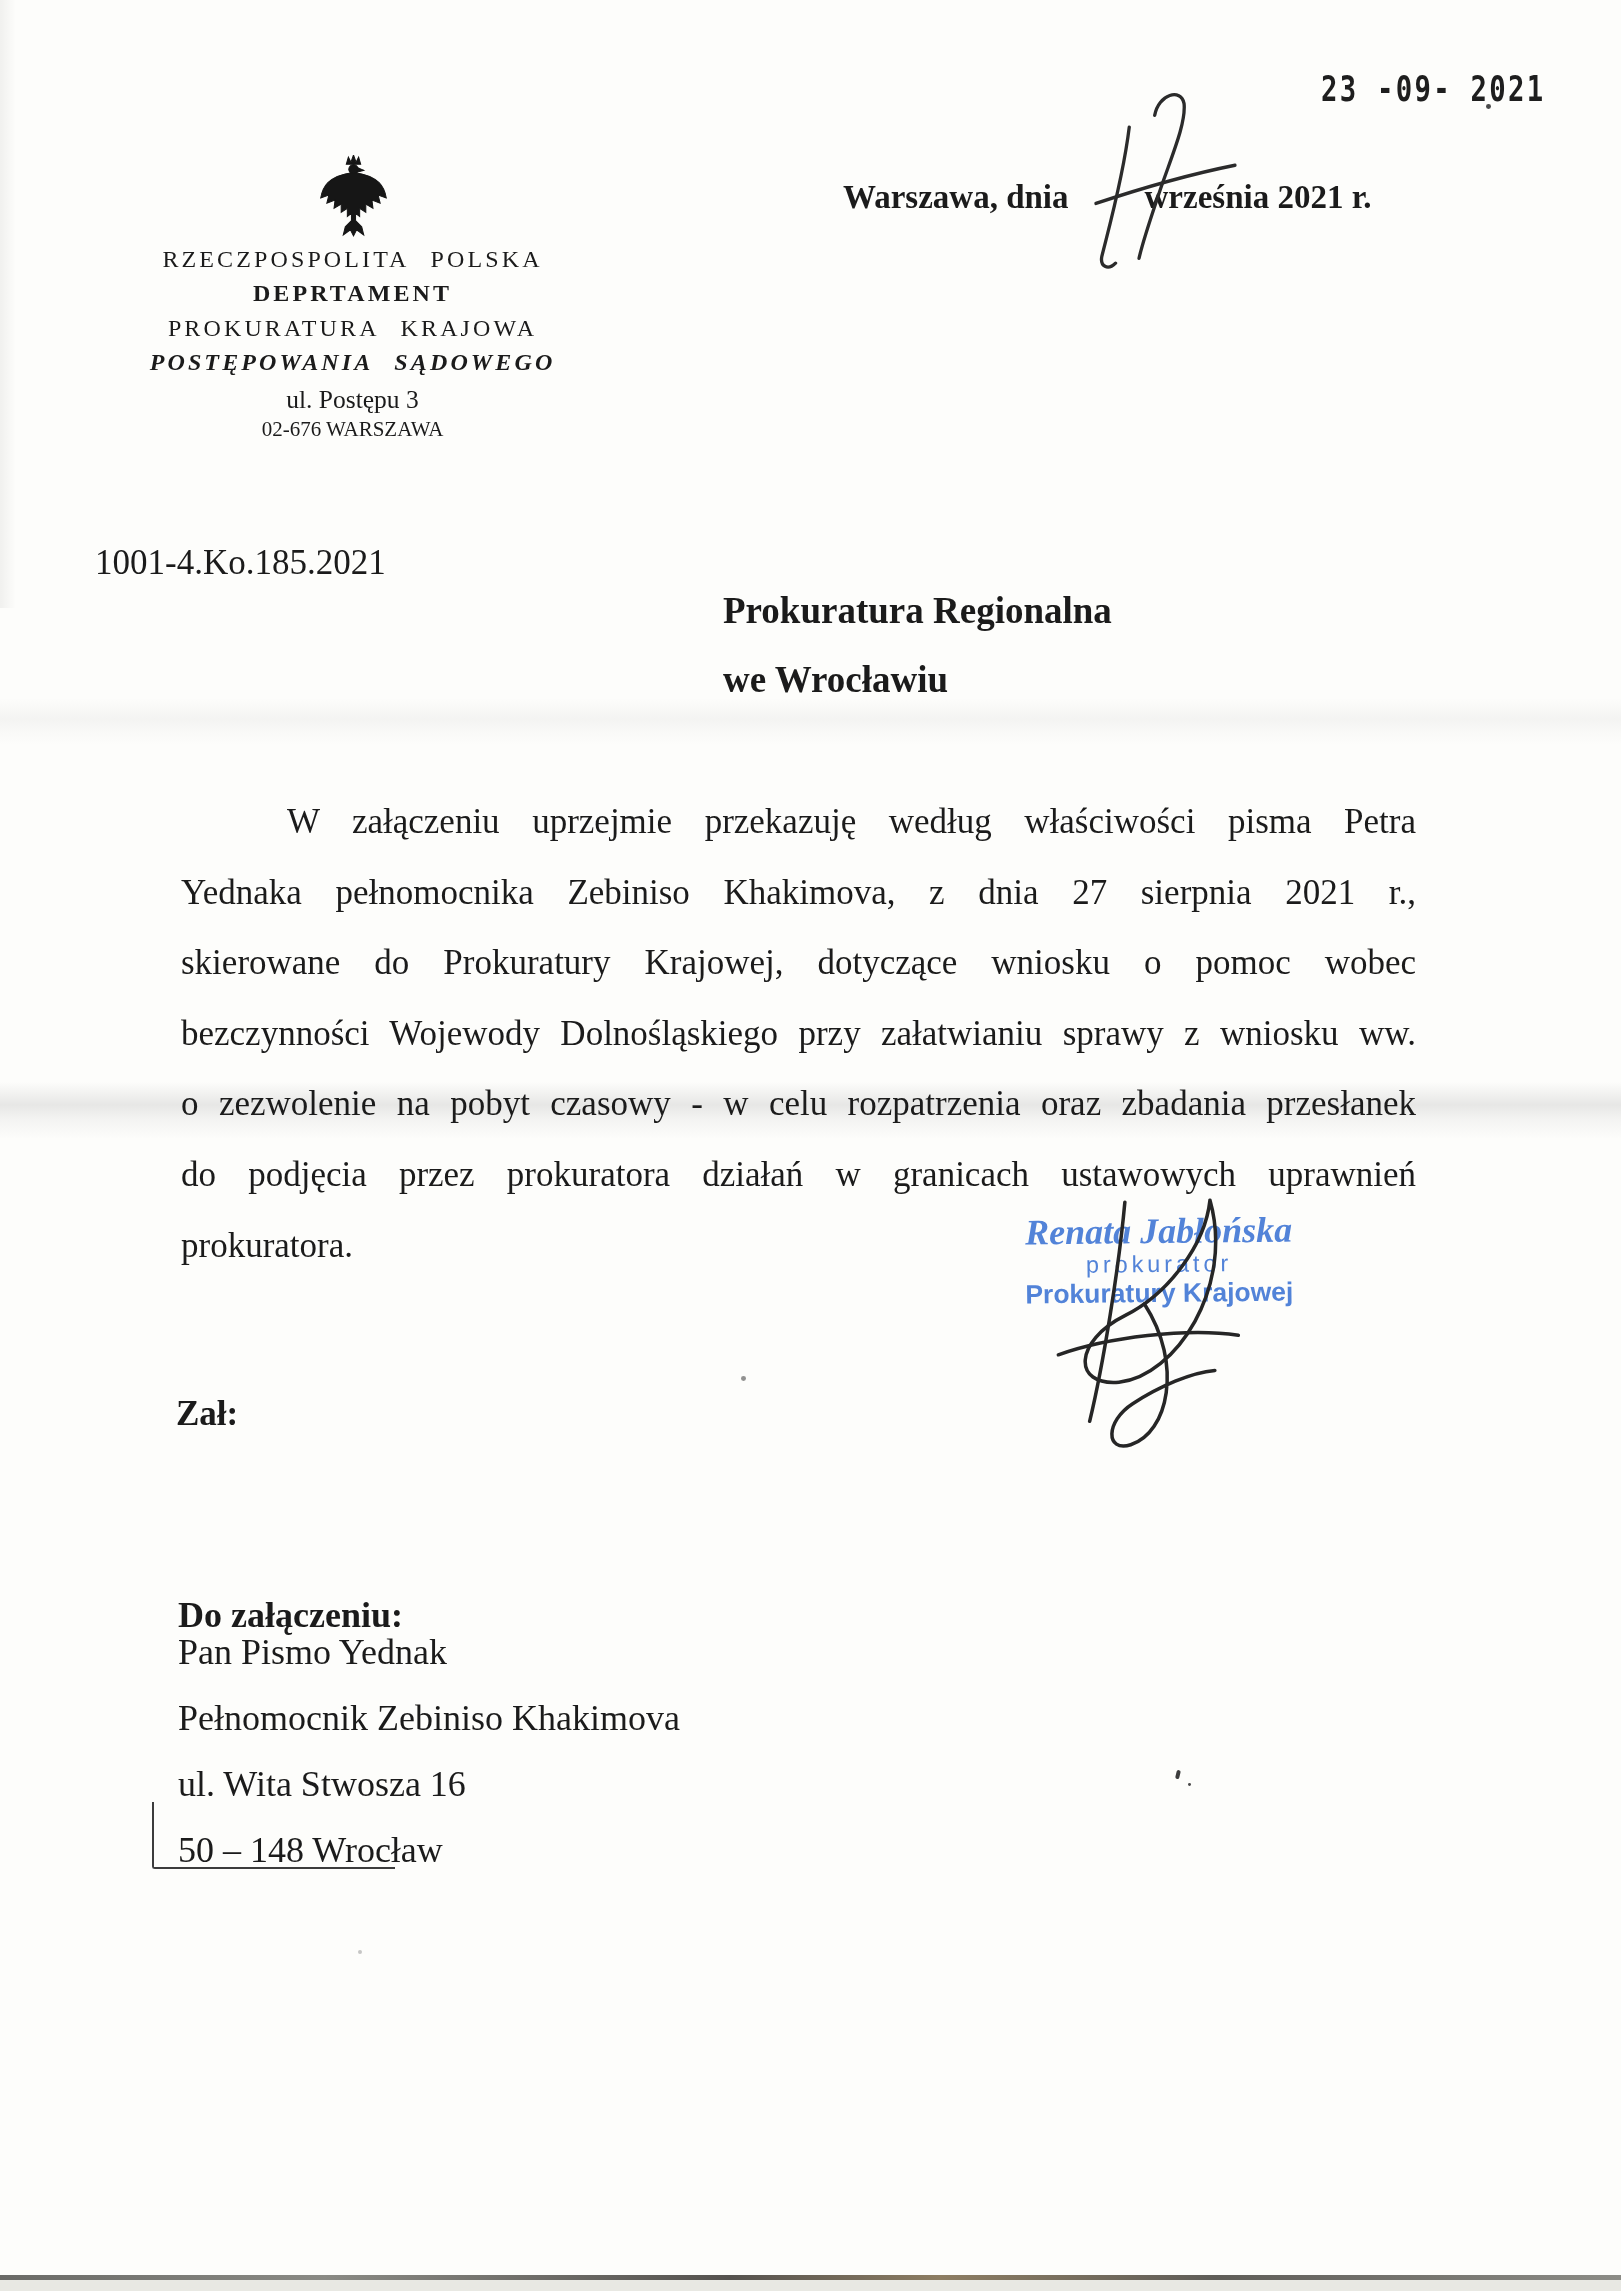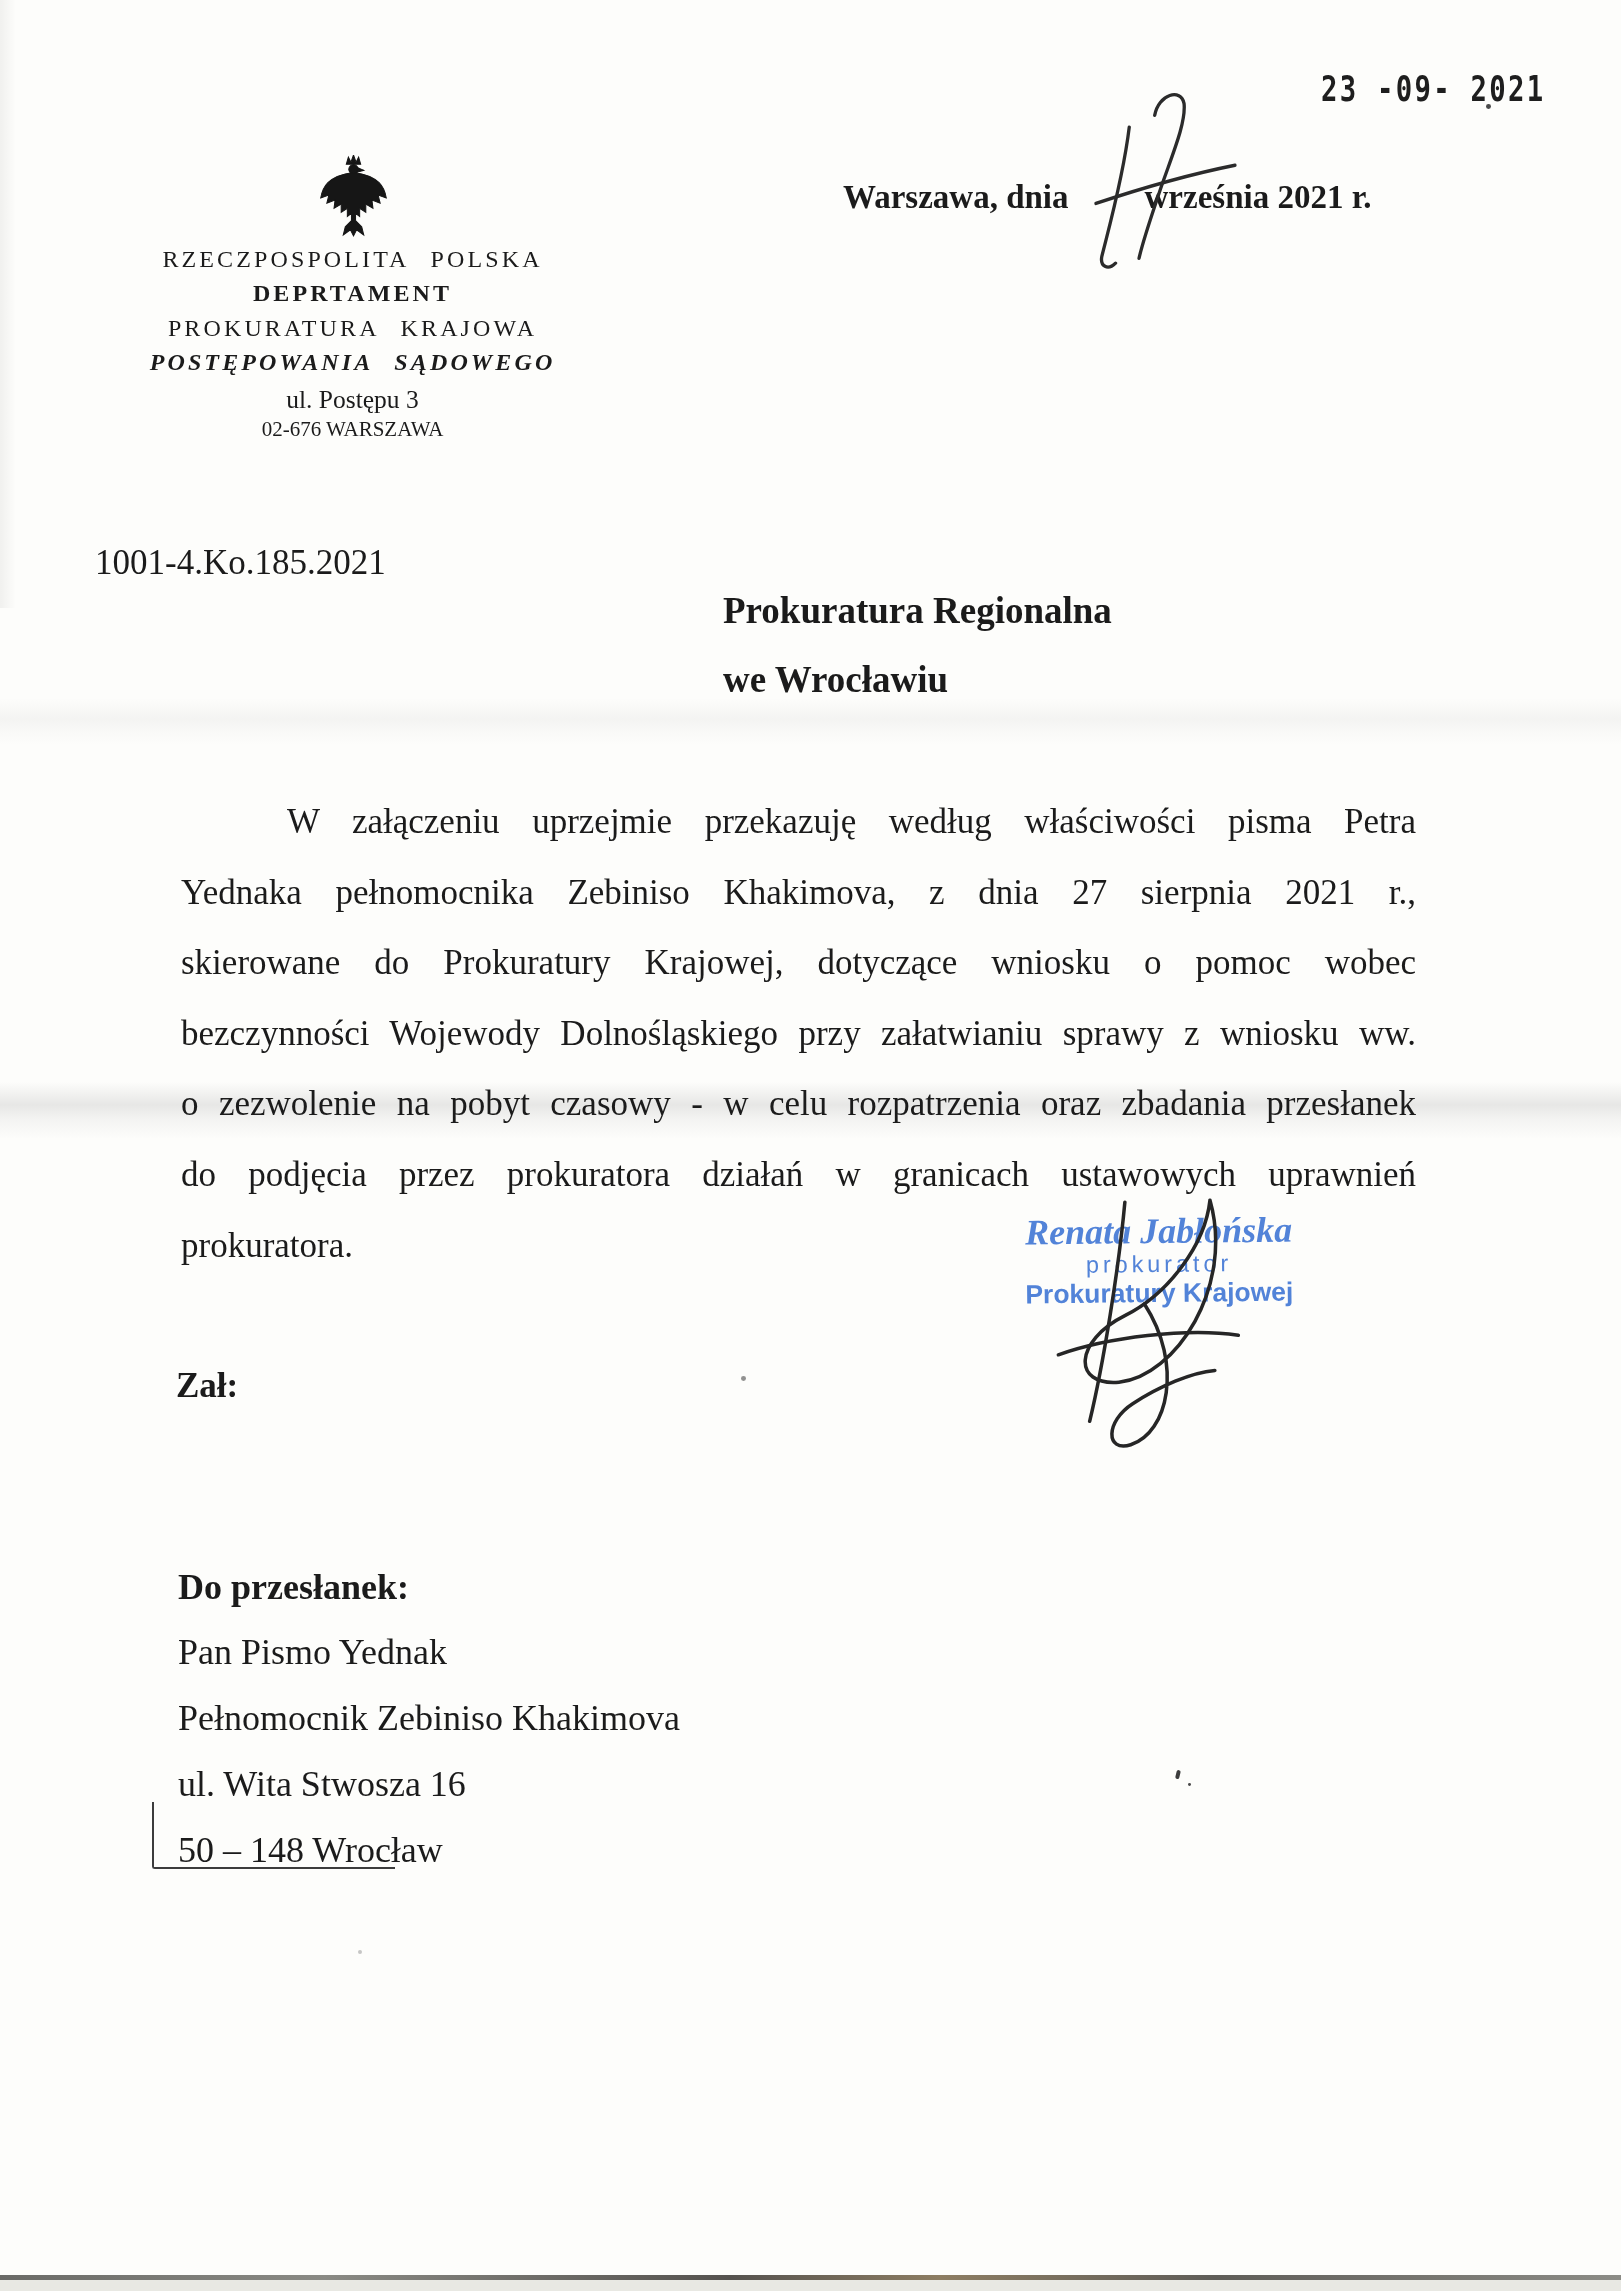--- a/index.html
+++ b/index.html
@@ -34,21 +34,21 @@
     box-sizing:border-box;white-space:normal;
   }
   .body-line.first{padding-left:106px;}
   .body-line.last{text-align:left;text-align-last:auto;}
   
   .stamp{width:314px;text-align:center;color:#4479d6;opacity:0.92;transform:rotate(-0.6deg);}
   .stamp-name{font-size:36px;font-weight:bold;font-style:italic;white-space:nowrap;line-height:37px;}
   .stamp-title{font-family:"Liberation Sans", sans-serif;font-size:23.5px;letter-spacing:3.9px;line-height:29px;}
   .stamp-org{font-family:"Liberation Sans", sans-serif;font-size:26.5px;font-weight:bold;line-height:29px;white-space:nowrap;}
   
-  .plain{font-size:36px;white-space:pre-wrap;}
+  .plain{font-size:36px;white-space:pre-wrap;margin-top:28px;}
   .bold{font-weight:bold;}
   .cc-lines .cc-line{height:66px;line-height:66px;font-size:36px;white-space:pre-wrap;}
   
   .corner-bracket{
     border-left:2px solid #3c3c3c;border-bottom:2.9px solid #3c3c3c;
     width:241px;height:65px;border-bottom-left-radius:2.9px;
   }
   
   .shadow-band{left:0;width:1621px;pointer-events:none;}
   .band-soft{background:linear-gradient(180deg,rgba(120,120,122,0) 0%,rgba(120,120,122,0.07) 45%,rgba(120,120,122,0.03) 70%,rgba(120,120,122,0) 100%);}
@@ -138,21 +138,21 @@
         <path d="M185 12 C210 100 150 192 92 198 C44 202 46 156 98 130 C142 108 180 58 185 12"></path>
         <path d="M30 170 C80 152 162 142 214 150"></path>
         <path d="M118 118 C158 180 142 250 104 262 C78 270 78 238 106 220 C134 202 166 188 190 186"></path>
       </g>
     </svg>
   </div>
 
   <div class="abs plain bold" style="left:176px;top:1366px;font-size:35px;">Zał:</div>
   <div class="abs dot" style="left:741px;top:1376px;width:4.9px;height:4.9px;opacity:0.6;"></div>
 
-  <div class="abs plain bold" style="left:178px;top:1566px;font-size:36px;">Do przesłanek:</div>
+  <div class="abs plain bold" style="left:178px;top:1566px;font-size:36px;">Do załączeniu:</div>
   <div class="abs cc-lines" style="left:178px;top:1619px;">
     <div class="cc-line">Pan Pismo Yednak</div>
     <div class="cc-line">Pełnomocnik Zebiniso Khakimova</div>
     <div class="cc-line">ul. Wita Stwosza 16</div>
     <div class="cc-line">50 – 148 Wrocław</div>
   </div>
 
   <div class="abs corner-bracket" style="left:152px;top:1802px;"></div>
 
   <div class="abs" style="left:1176px;top:1770px;width:3.9px;height:8.8px;background:#3c3c3c;border-radius:2px;transform:rotate(14deg);"></div>

